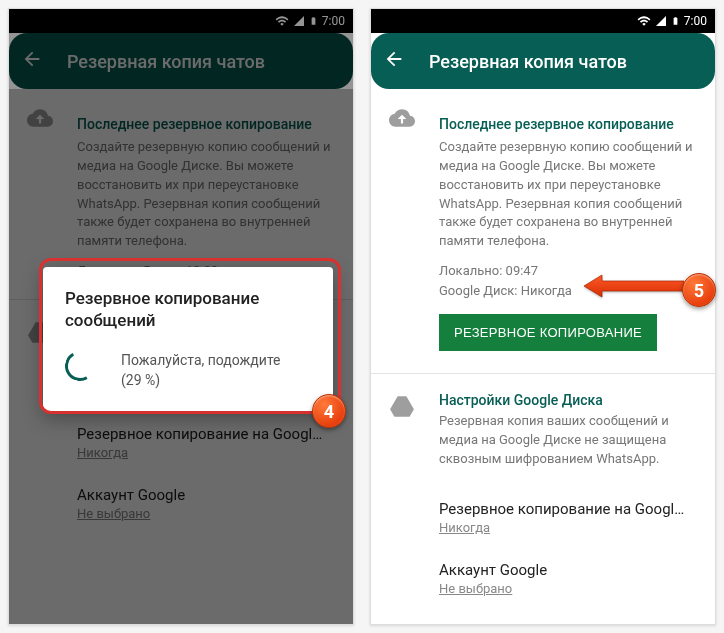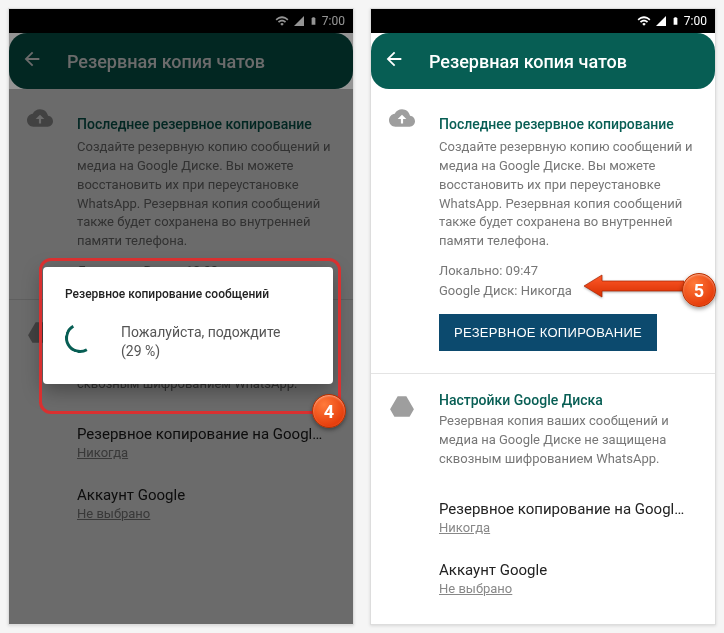--- a/index.html
+++ b/index.html
@@ -78,21 +78,21 @@
     margin-bottom: 10px;
   }
   .backup-meta {
     color: #777;
     font-size: 13px;
     line-height: 1.5;
   }
   .backup-btn {
     margin-top: 14px;
     margin-bottom: 4px;
-    background: #0c4a6e;
+    background: #15803d;
     color: #fff;
     border: none;
     padding: 11px 15px;
     font-size: 13px;
     font-weight: 500;
     letter-spacing: 0.3px;
     cursor: pointer;
   }
   .divider { height: 1px; background: #e4e4e4; margin: 4px 0; }
   .item {
@@ -122,21 +122,21 @@
     left: 34px;
     right: 20px;
     top: 258px;
     background: #fff;
     border-radius: 4px;
     padding: 20px 22px 22px 22px;
     z-index: 10;
     box-shadow: 0 6px 20px rgba(0,0,0,0.35);
   }
   .dialog-h {
-    font-size: 12px;
+    font-size: 17px;
     font-weight: 500;
     color: #222;
     line-height: 1.3;
     margin-bottom: 20px;
   }
   .dialog-body {
     display: flex;
     gap: 26px;
   }
   .spinner {

